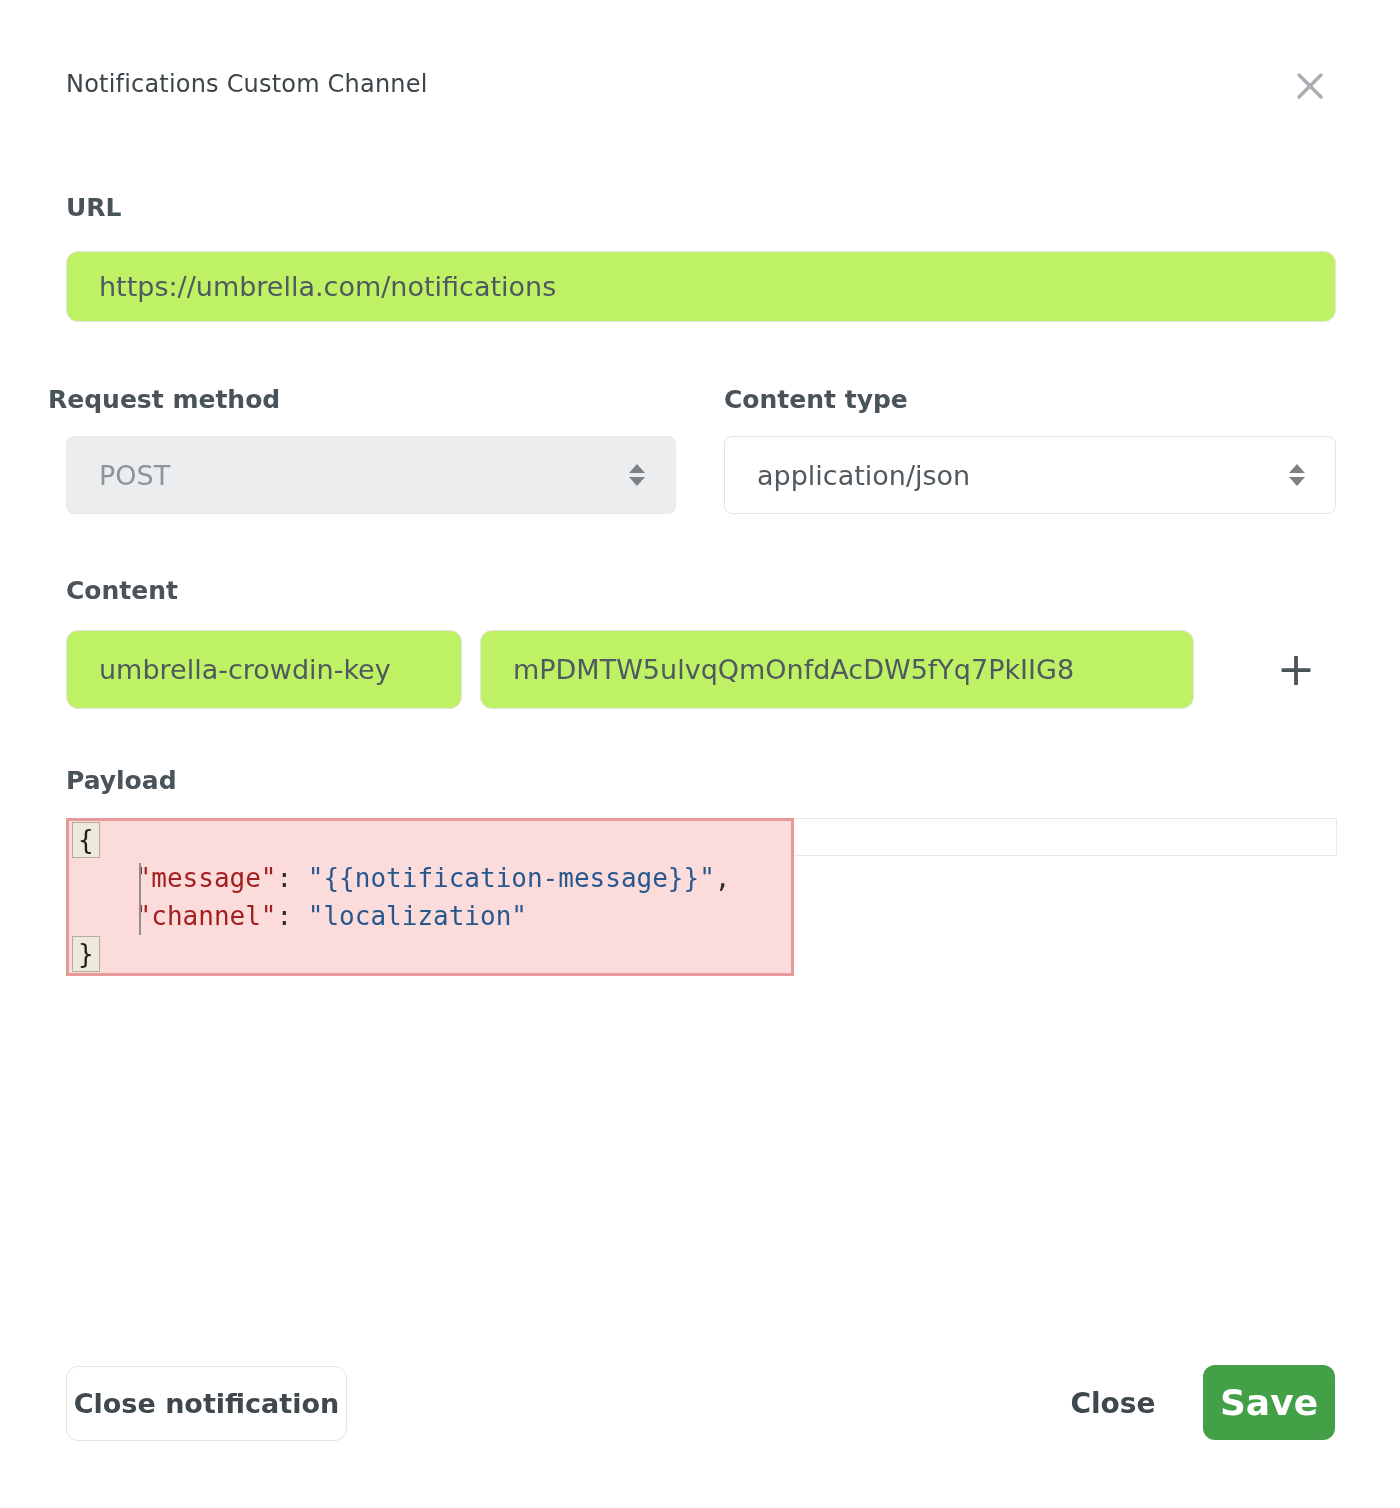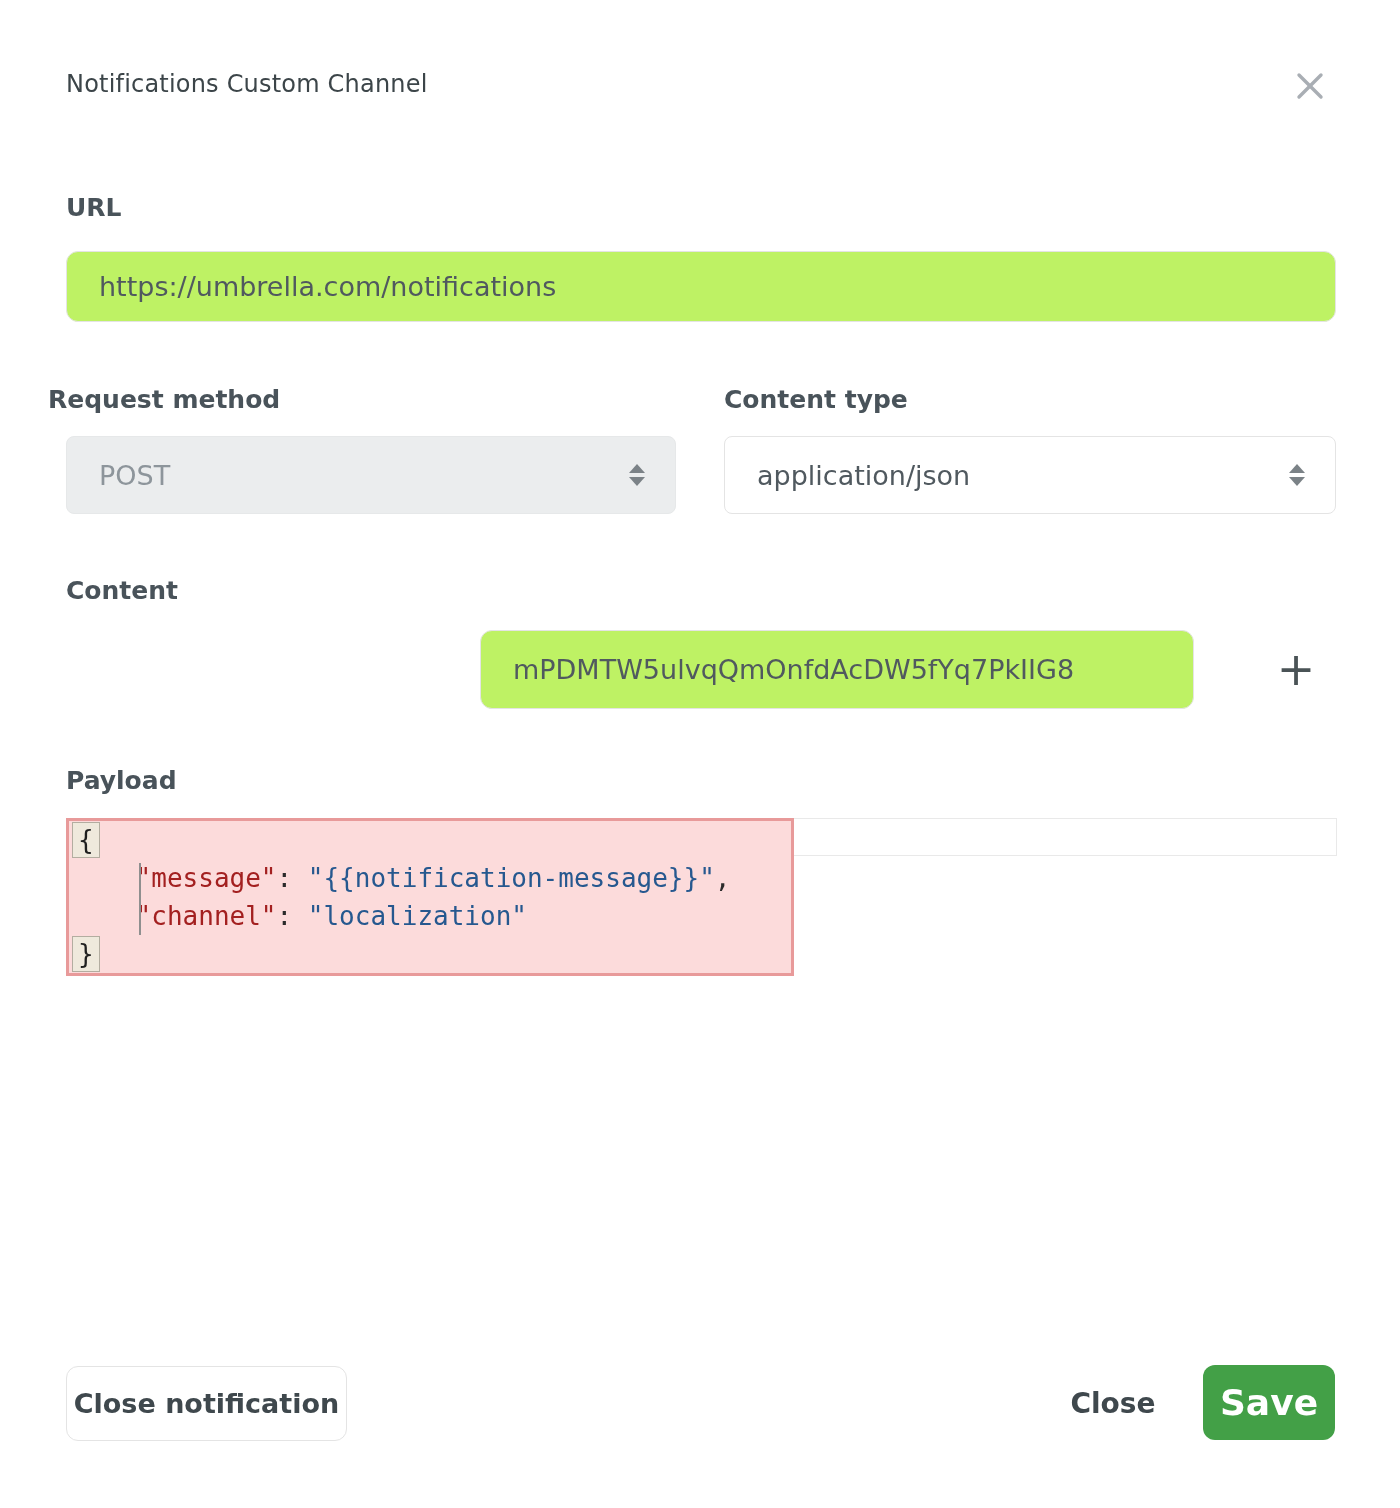--- a/index.html
+++ b/index.html
@@ -138,20 +138,21 @@
   <div class="lbl lbl-ctype">Content type</div>
   <div class="select select-ctype">
     <span>application/json</span>
     <span class="caret">
         <i class="up"></i>
         <i class="down"></i>
       </span>
   </div>
 
   <div class="lbl lbl-headers">Content</div>
+  <input class="field hkey-field" type="text" value="umbrella-crowdin-key" style="">
   <input class="field hval-field" type="text" value="mPDMTW5ulvqQmOnfdAcDW5fYq7PkIIG8" style="">
   <button class="add-btn">
     <span>+</span>
   </button>
 
   <div class="lbl lbl-payload">Payload</div>
 
   <div class="editor">
     <div class="editor-strip"></div>
     <div class="highlight-box">

